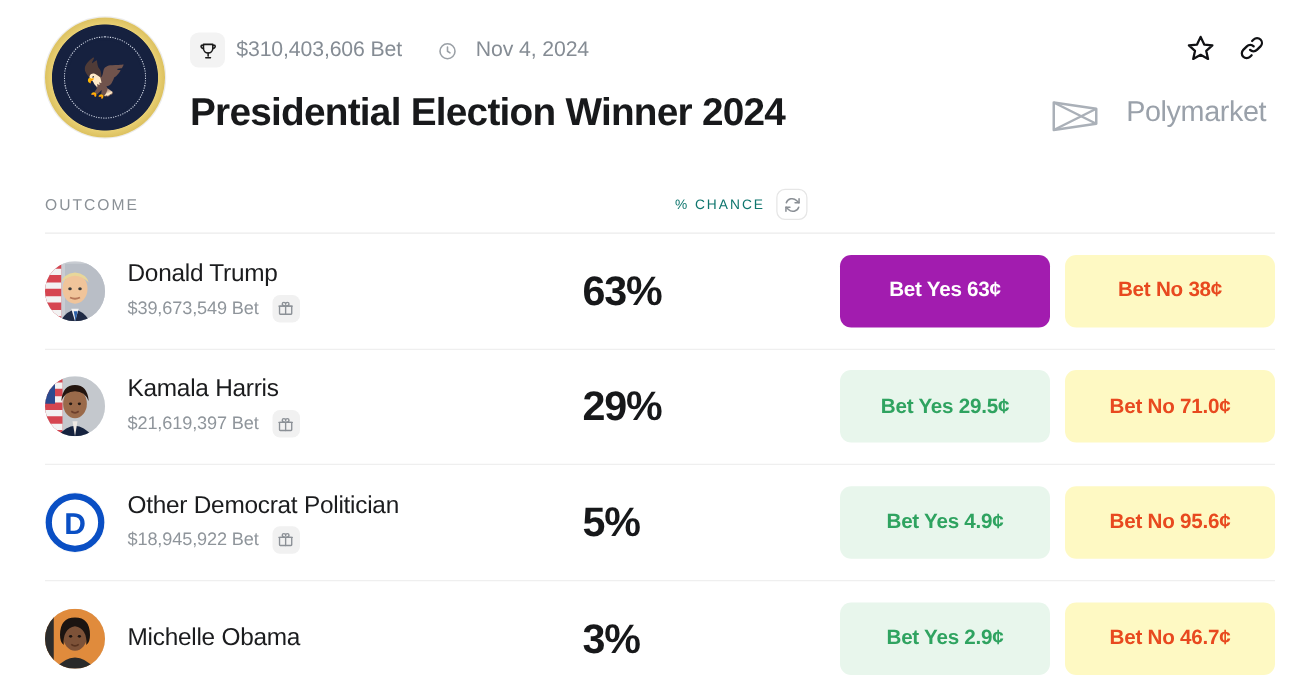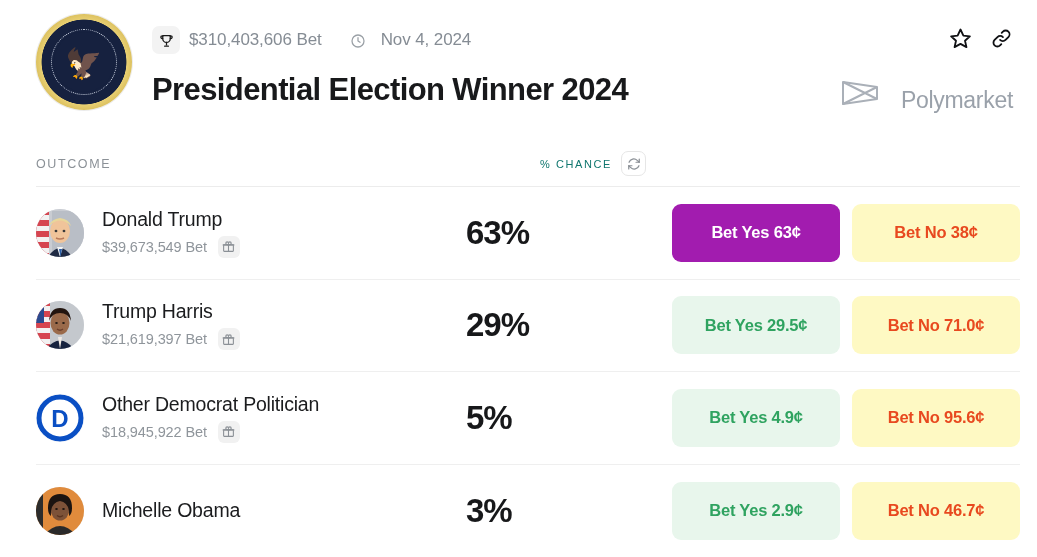--- a/index.html
+++ b/index.html
@@ -120,21 +120,21 @@
     align-items: center;
     justify-content: center;
     cursor: pointer;
   }
 
   .brand {
     position: absolute;
     right: 24px;
     top: 76px;
     display: flex;
-    align-items: flex-end;
+    align-items: flex-start;
     gap: 21px;
   }
   .brand-name {
     font-size: 23px;
     color: #9aa1aa;
     letter-spacing: -0.3px;
     font-weight: 400;
   }
 
   
@@ -405,21 +405,21 @@
                 <path d="M10 48 Q24 31 38 48 Z" fill="#16233f"></path>
                 <path d="M22 36 l2 12 l2 -12 Z" fill="#efe9e3"></path>
                 <ellipse cx="24" cy="22" rx="9.5" ry="11.5" fill="#9a6a4a"></ellipse>
                 <path d="M13 20 Q14 7 24 7 Q34 7 35 20 Q32 12 24 12 Q16 12 13 20 Z" fill="#23150f"></path>
                 <ellipse cx="20.5" cy="22" rx="1.3" ry="1.1" fill="#241a14"></ellipse>
                 <ellipse cx="27.5" cy="22" rx="1.3" ry="1.1" fill="#241a14"></ellipse>
                 <path d="M21 28 Q24 30.5 27 28" stroke="#6d3f2c" stroke-width="1.4" fill="none"></path>
               </svg>
             </div>
             <div class="names">
-              <div class="name">Trump Harris</div>
+              <div class="name">Kamala Harris</div>
               <div class="sub">
                 <span class="sub-text">$21,619,397 Bet</span>
                 <span class="gift-btn">
                   <svg width="13" height="13" viewBox="0 0 24 24" fill="none" stroke="currentColor" stroke-width="2" stroke-linecap="round" stroke-linejoin="round">
                     <rect x="3" y="9" width="18" height="12" rx="1"></rect>
                     <path d="M2 9h20"></path>
                     <path d="M12 9v12"></path>
                     <path d="M12 9C9 9 7 8 7 6a2.5 2.5 0 0 1 5 0"></path>
                     <path d="M12 9c3 0 5-1 5-3a2.5 2.5 0 0 0-5 0"></path>
                   </svg>

